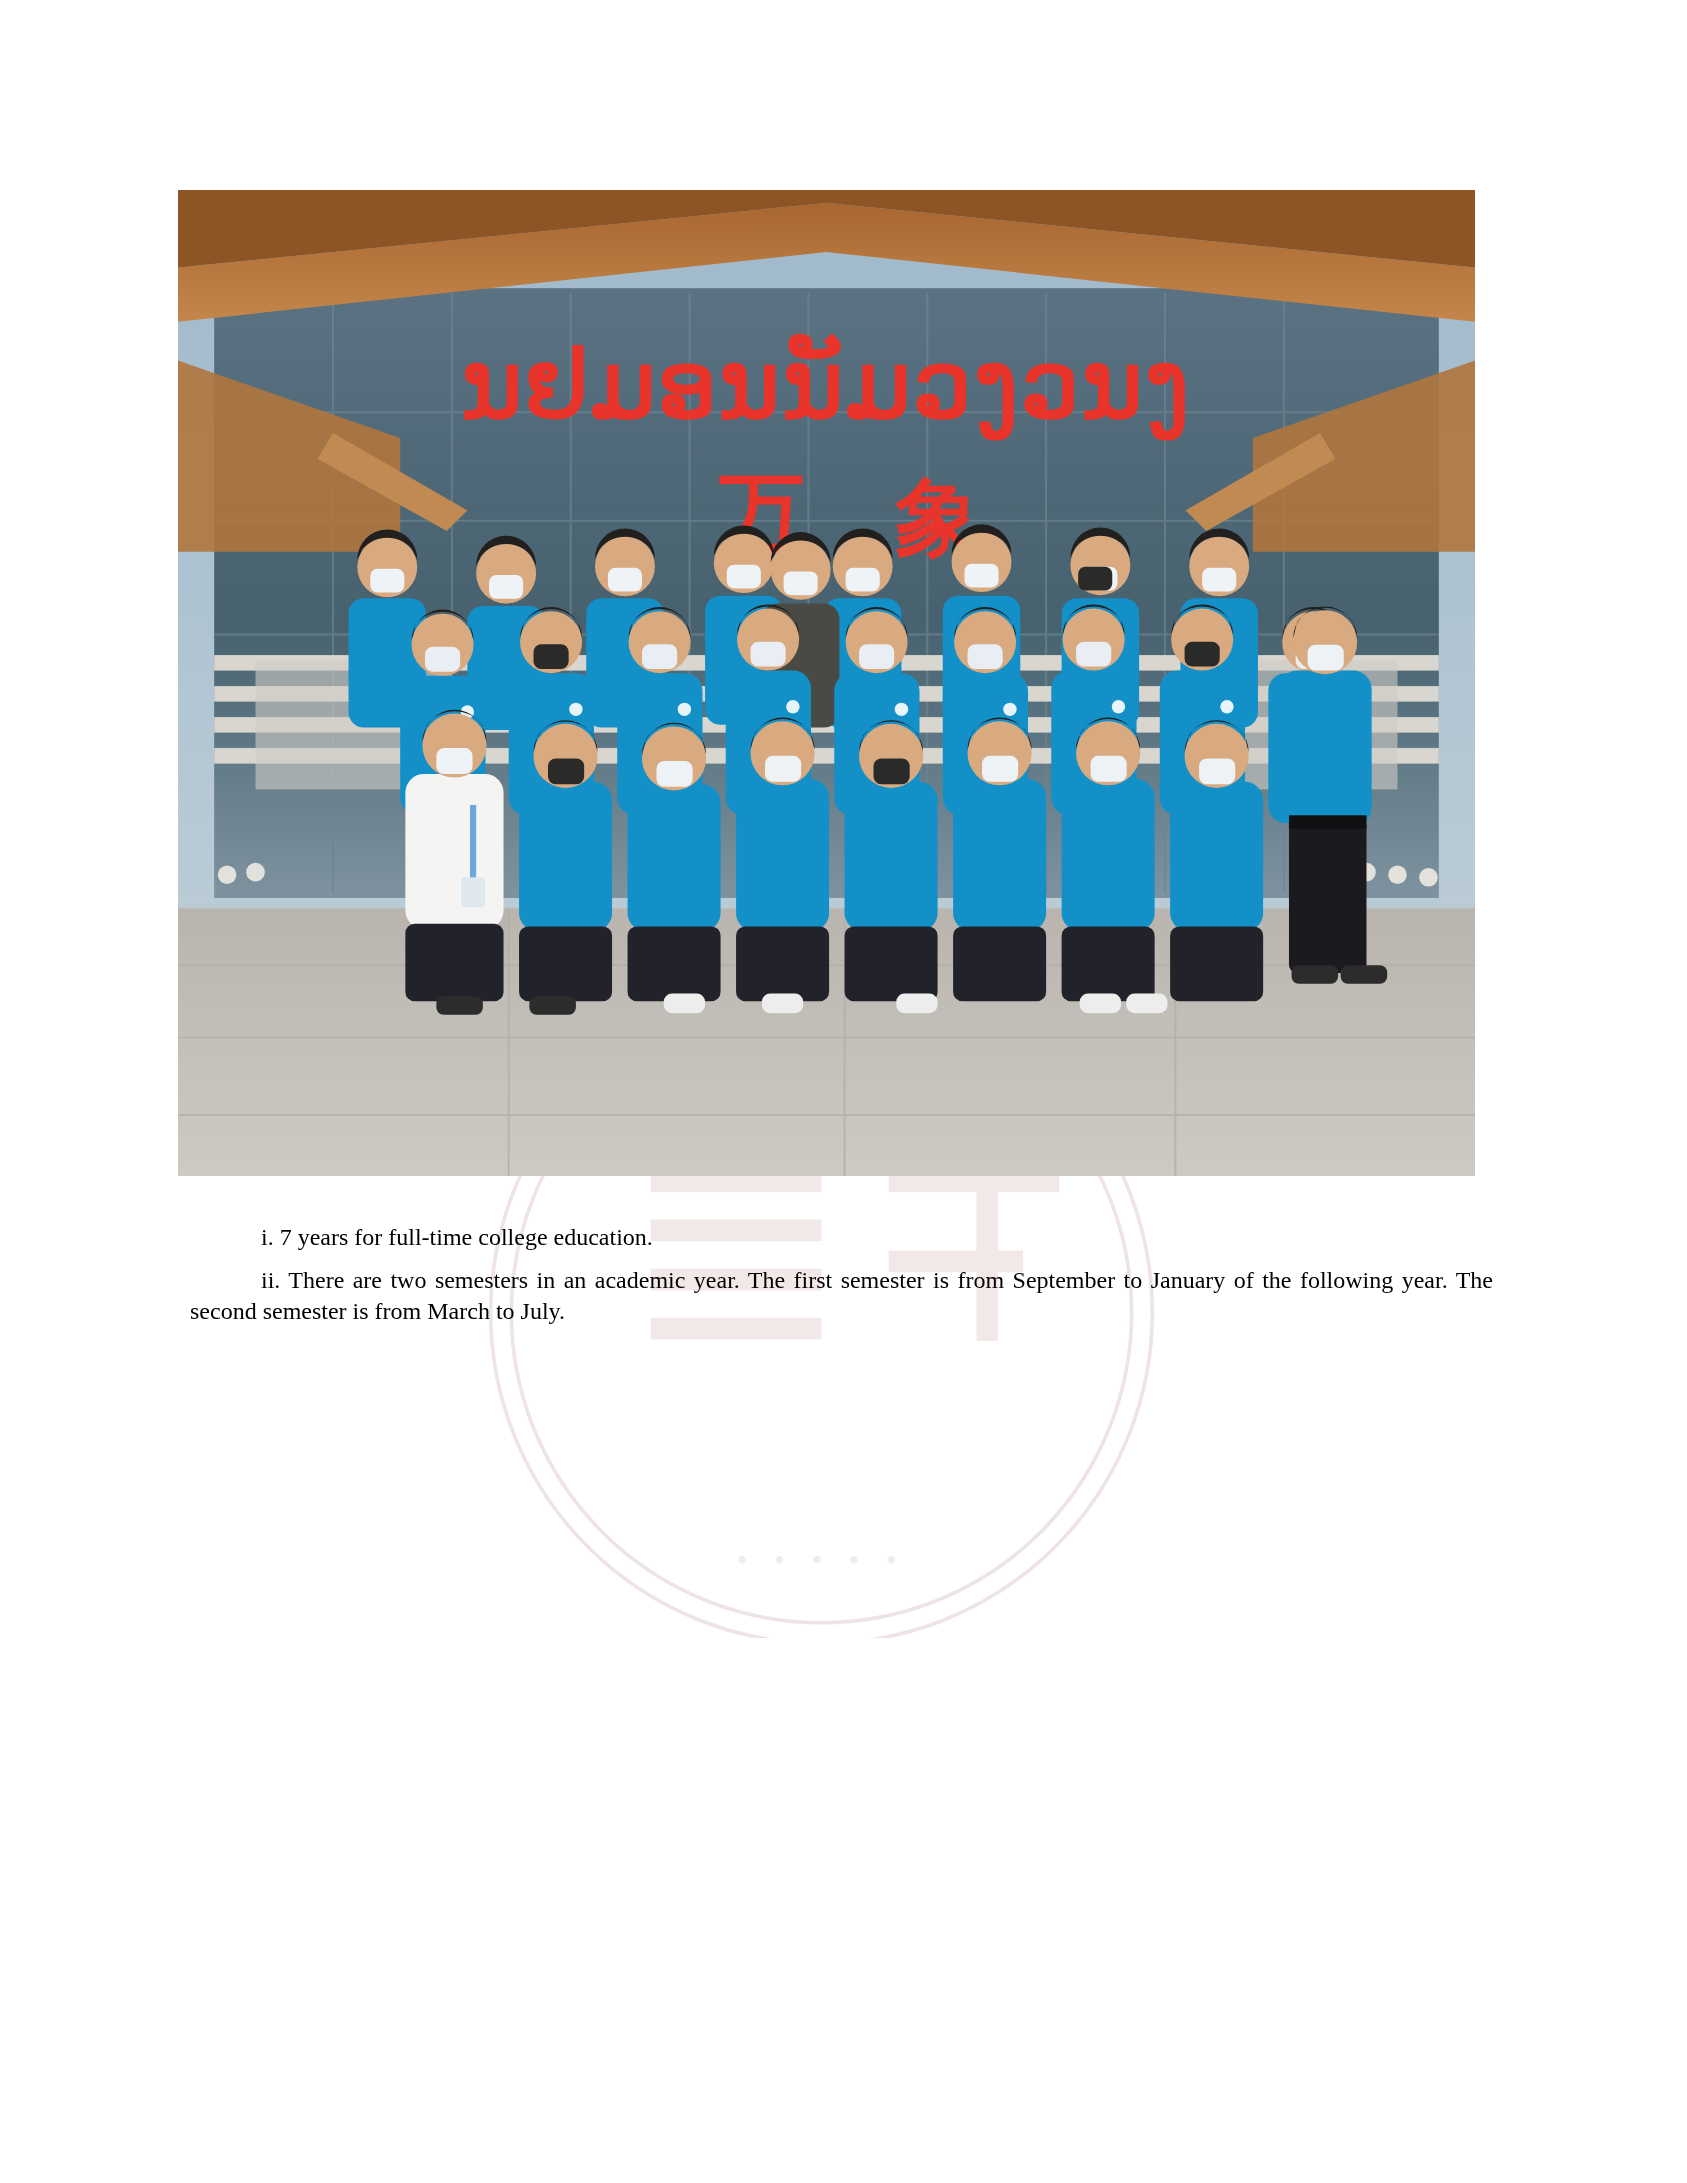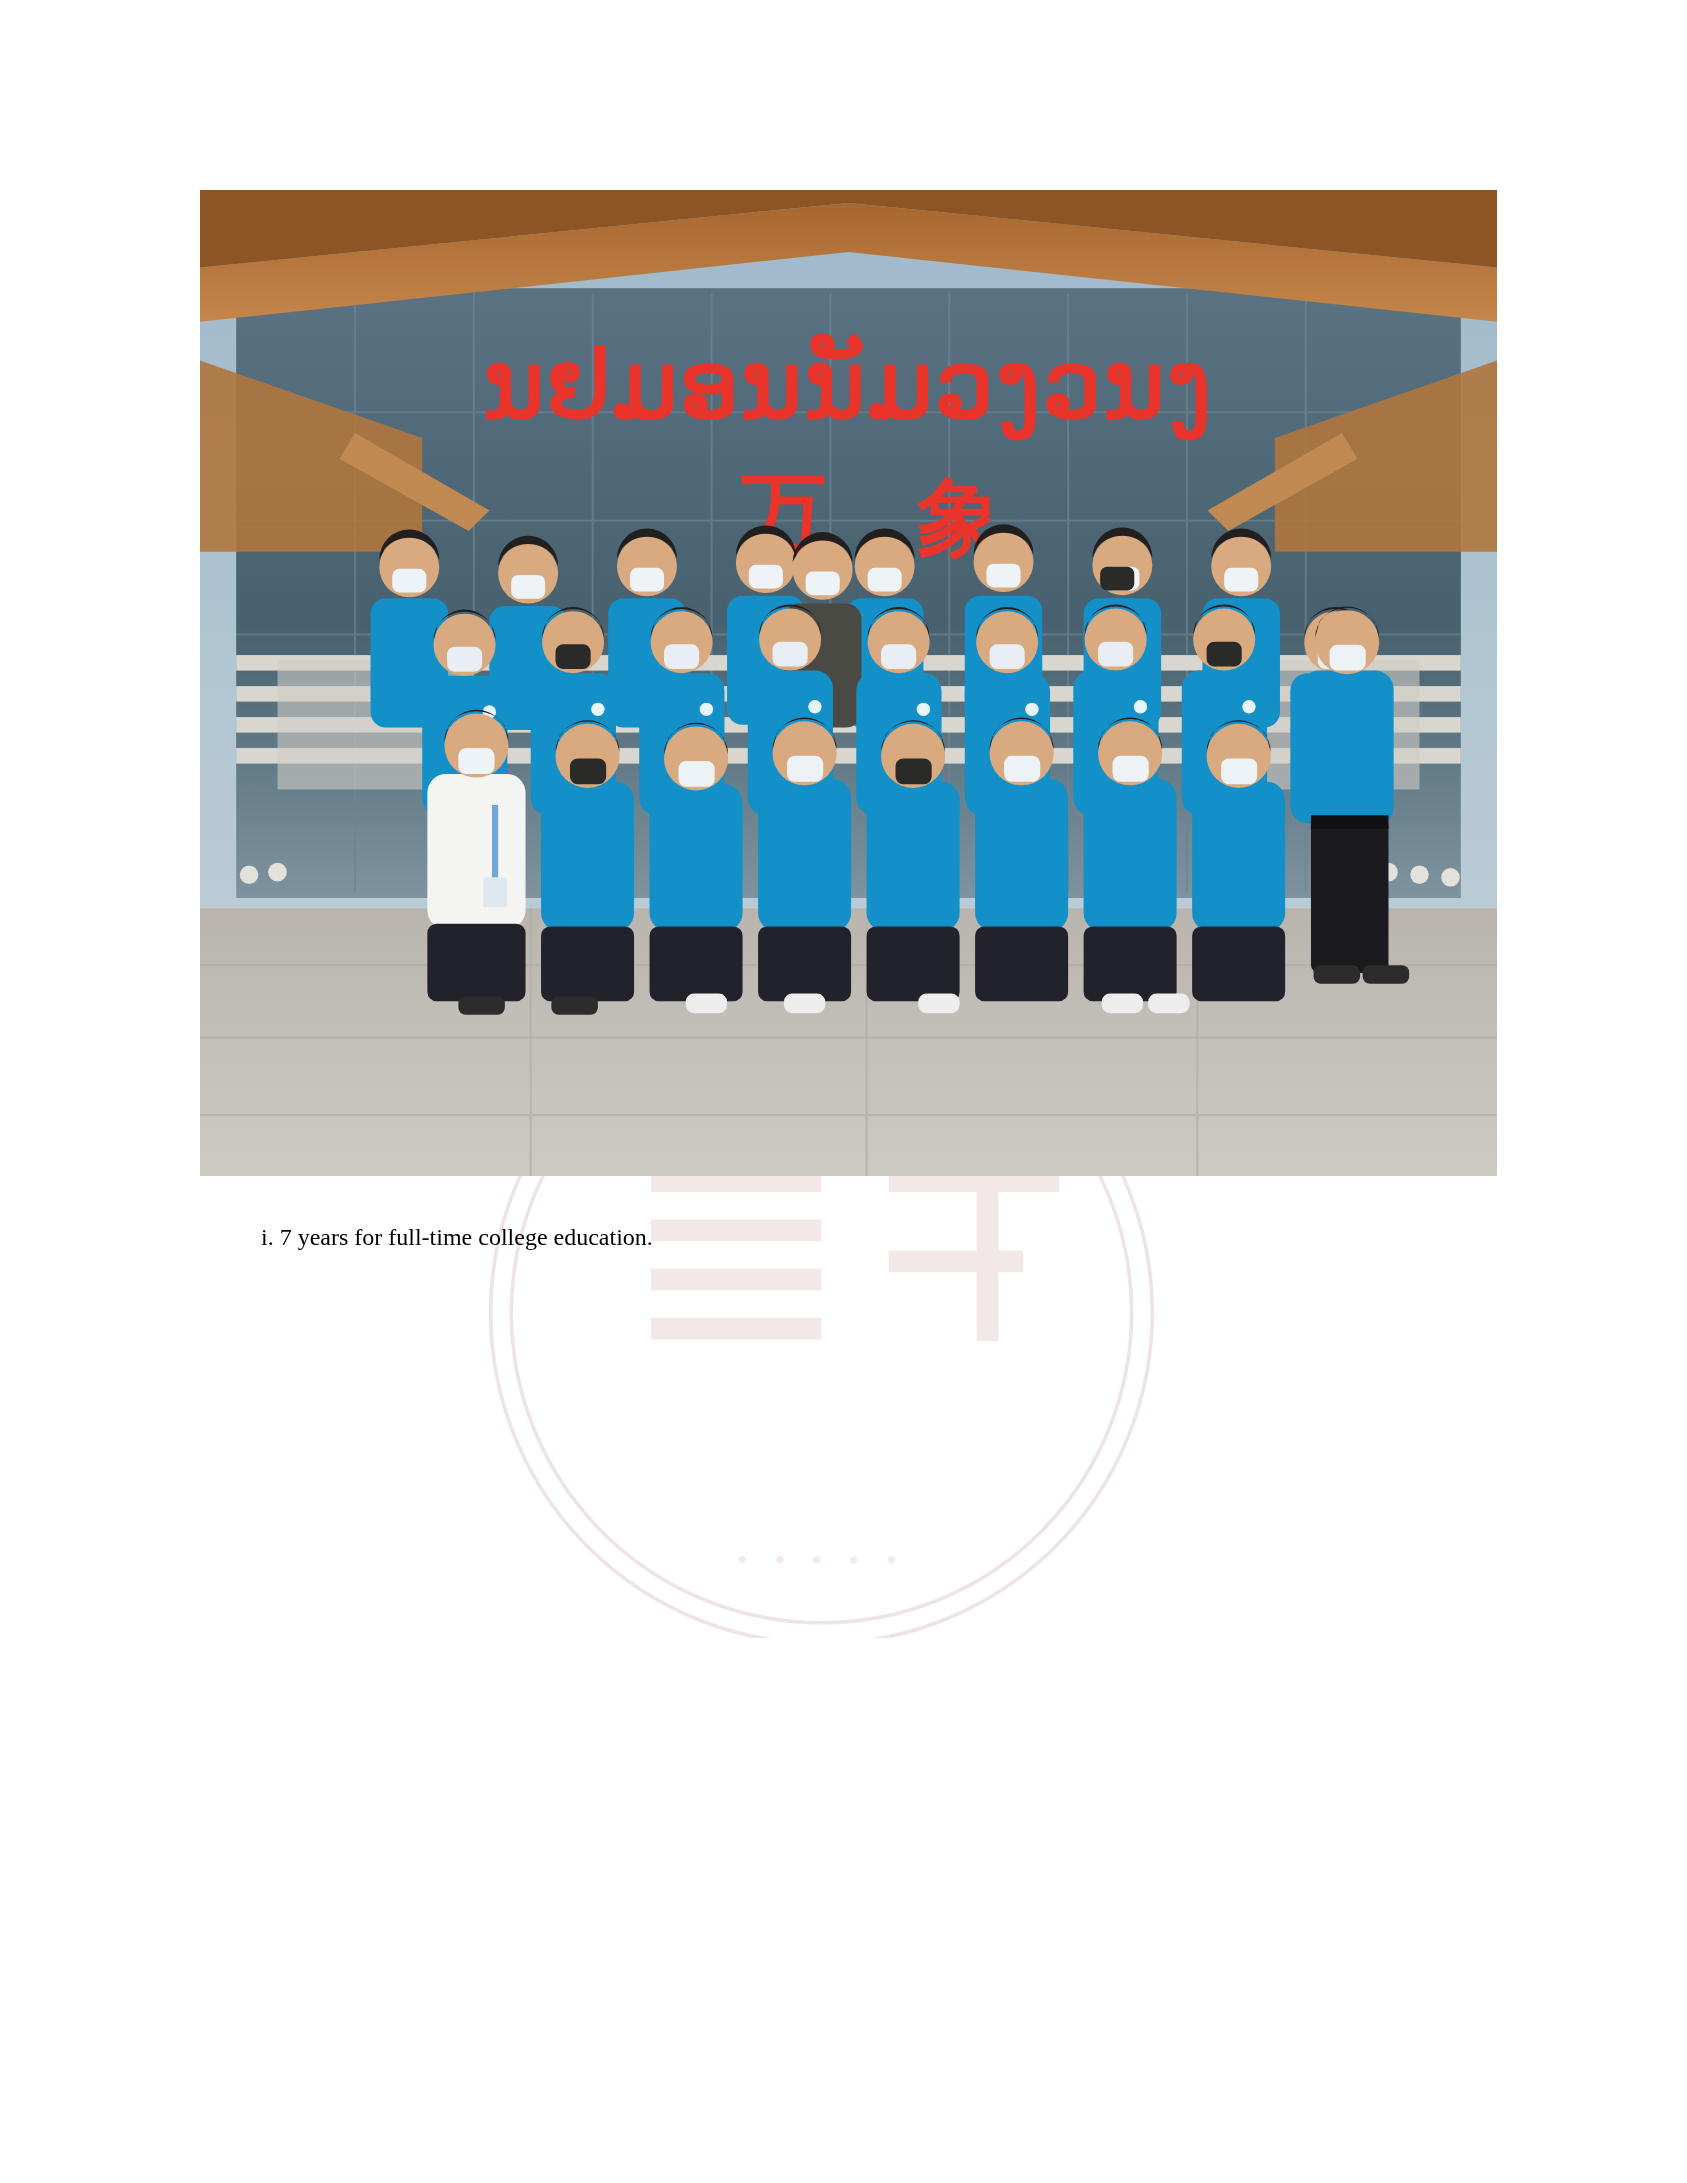--- a/index.html
+++ b/index.html
@@ -26,21 +26,21 @@
     width: 1065px;
     height: 496px;
     overflow: hidden;
     opacity: 0.30;
     pointer-events: none;
   }
   .watermark svg { display: block; }
 
   .photo-wrap {
     position: absolute;
-    left: 200px;
+    left: 178px;
     top: 190px;
     width: 1297px;
     height: 986px;
     overflow: hidden;
     background: #9fb6c6;
   }
   .photo-wrap svg { display: block; width: 100%; height: 100%; }
 
   .content {
     position: absolute;
@@ -366,16 +366,17 @@
         <rect x="500" y="1560" width="90" height="36" rx="14"></rect>
         <rect x="680" y="1560" width="90" height="36" rx="14"></rect>
         <rect x="2155" y="1500" width="90" height="36" rx="14"></rect>
         <rect x="2250" y="1500" width="90" height="36" rx="14"></rect>
       </g>
     </svg>
   </div>
 
   <div class="content">
     <p class="para indent">i. 7 years for full-time college education.</p>
+    <p class="para indent">ii. There are two semesters in an academic year. The first semester is from September to January of the following year. The second semester is from March to July.</p>
   </div>
 
 </div>
 
 
 </body></html>

